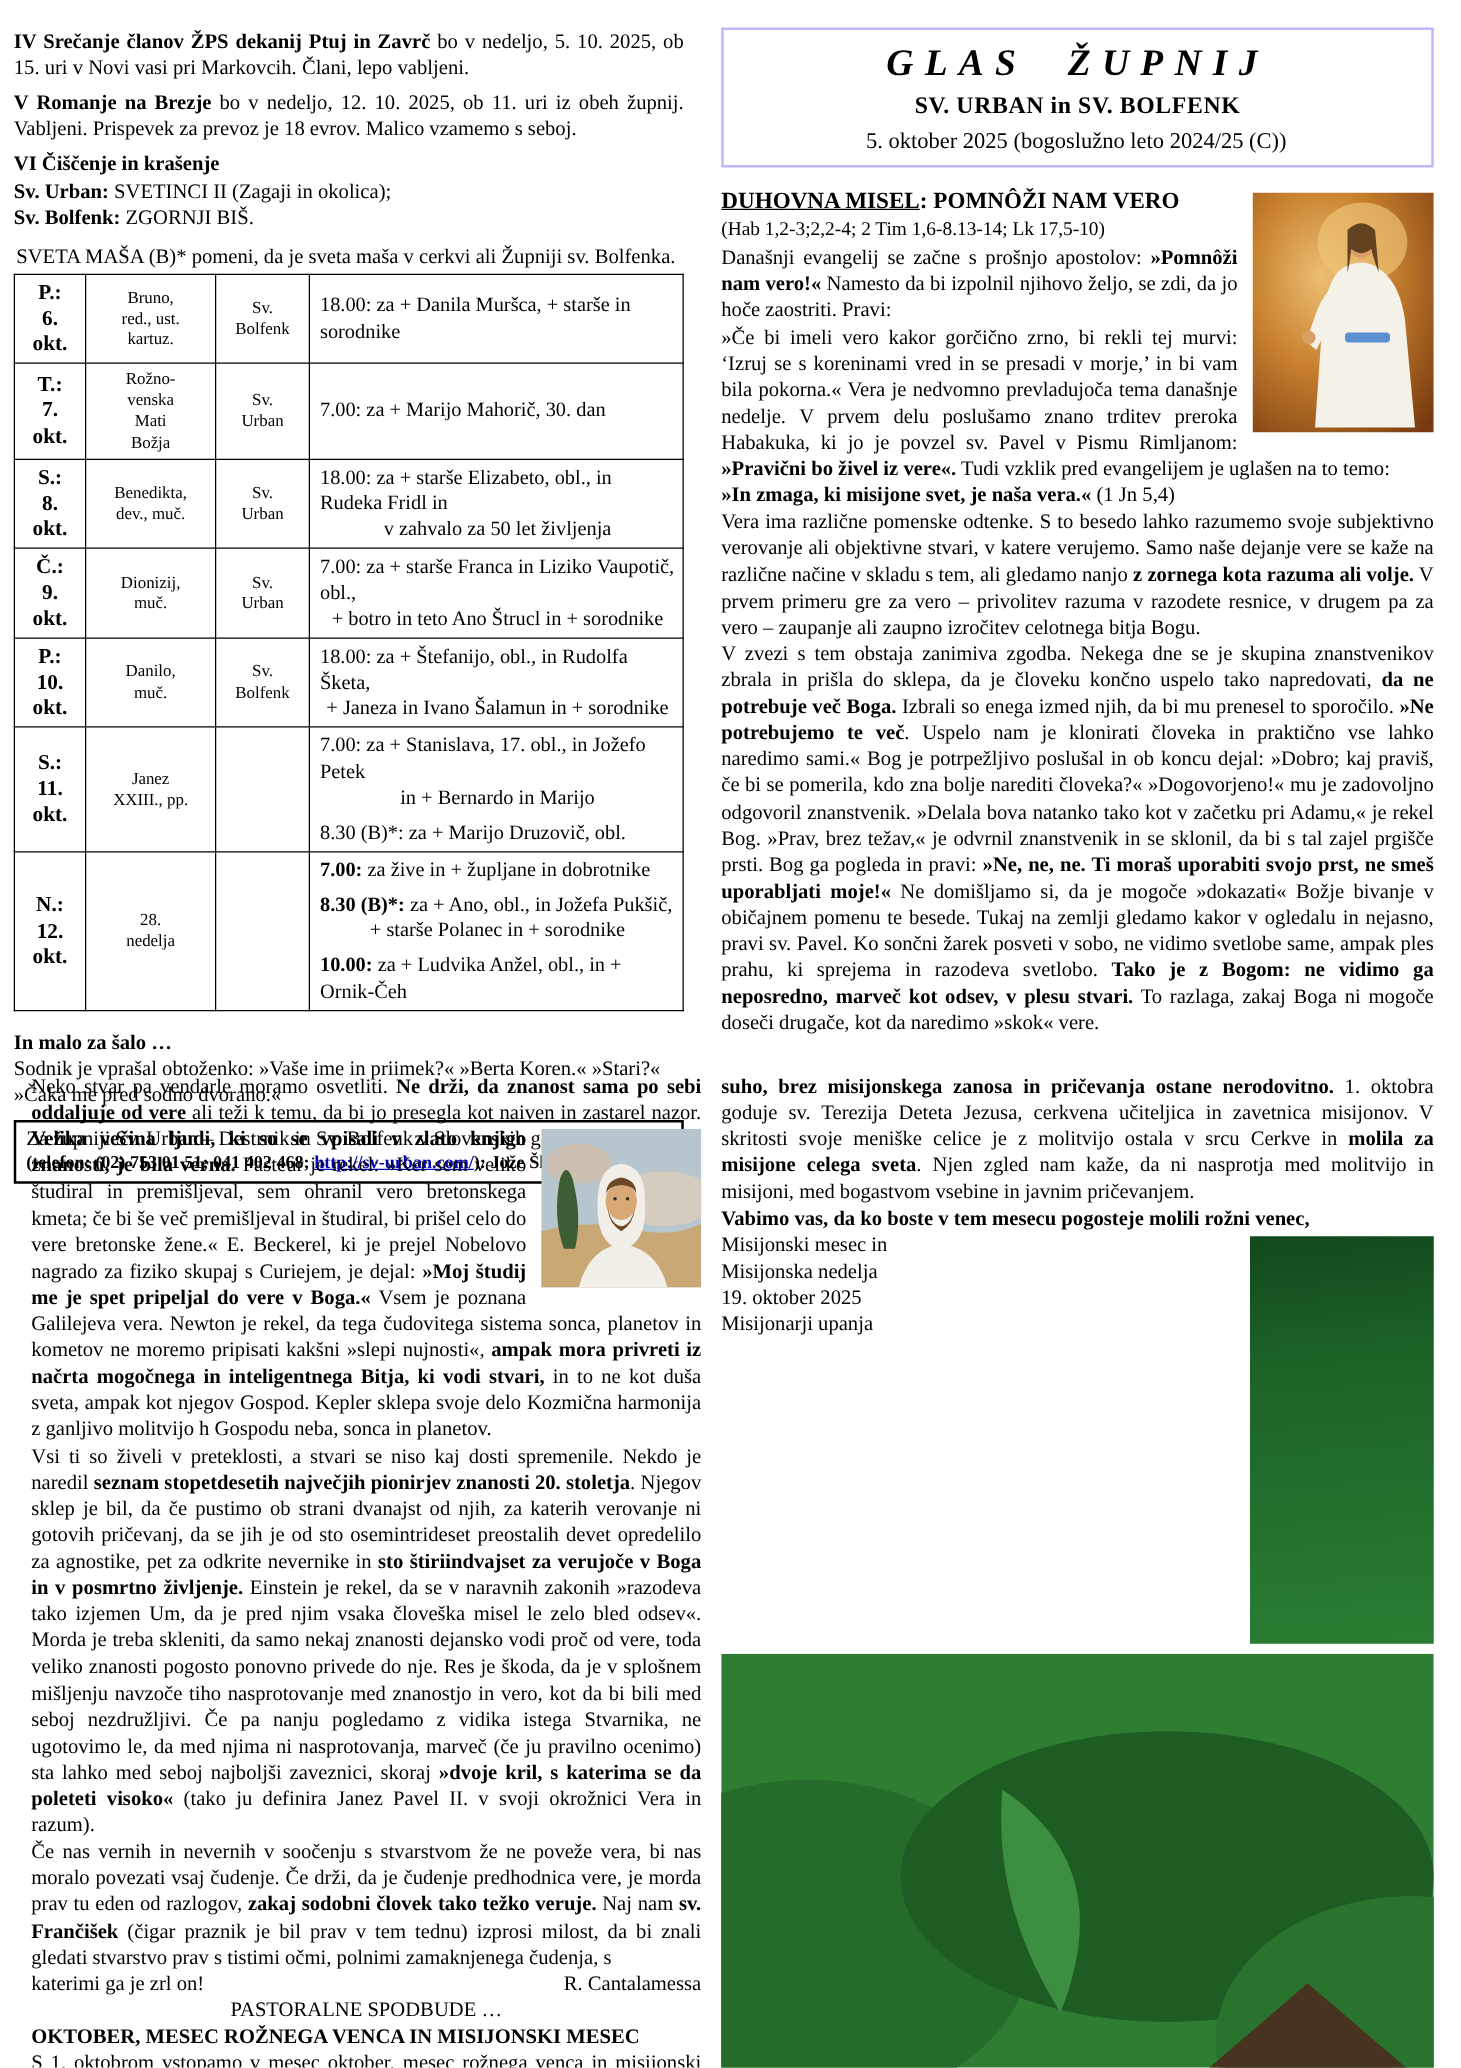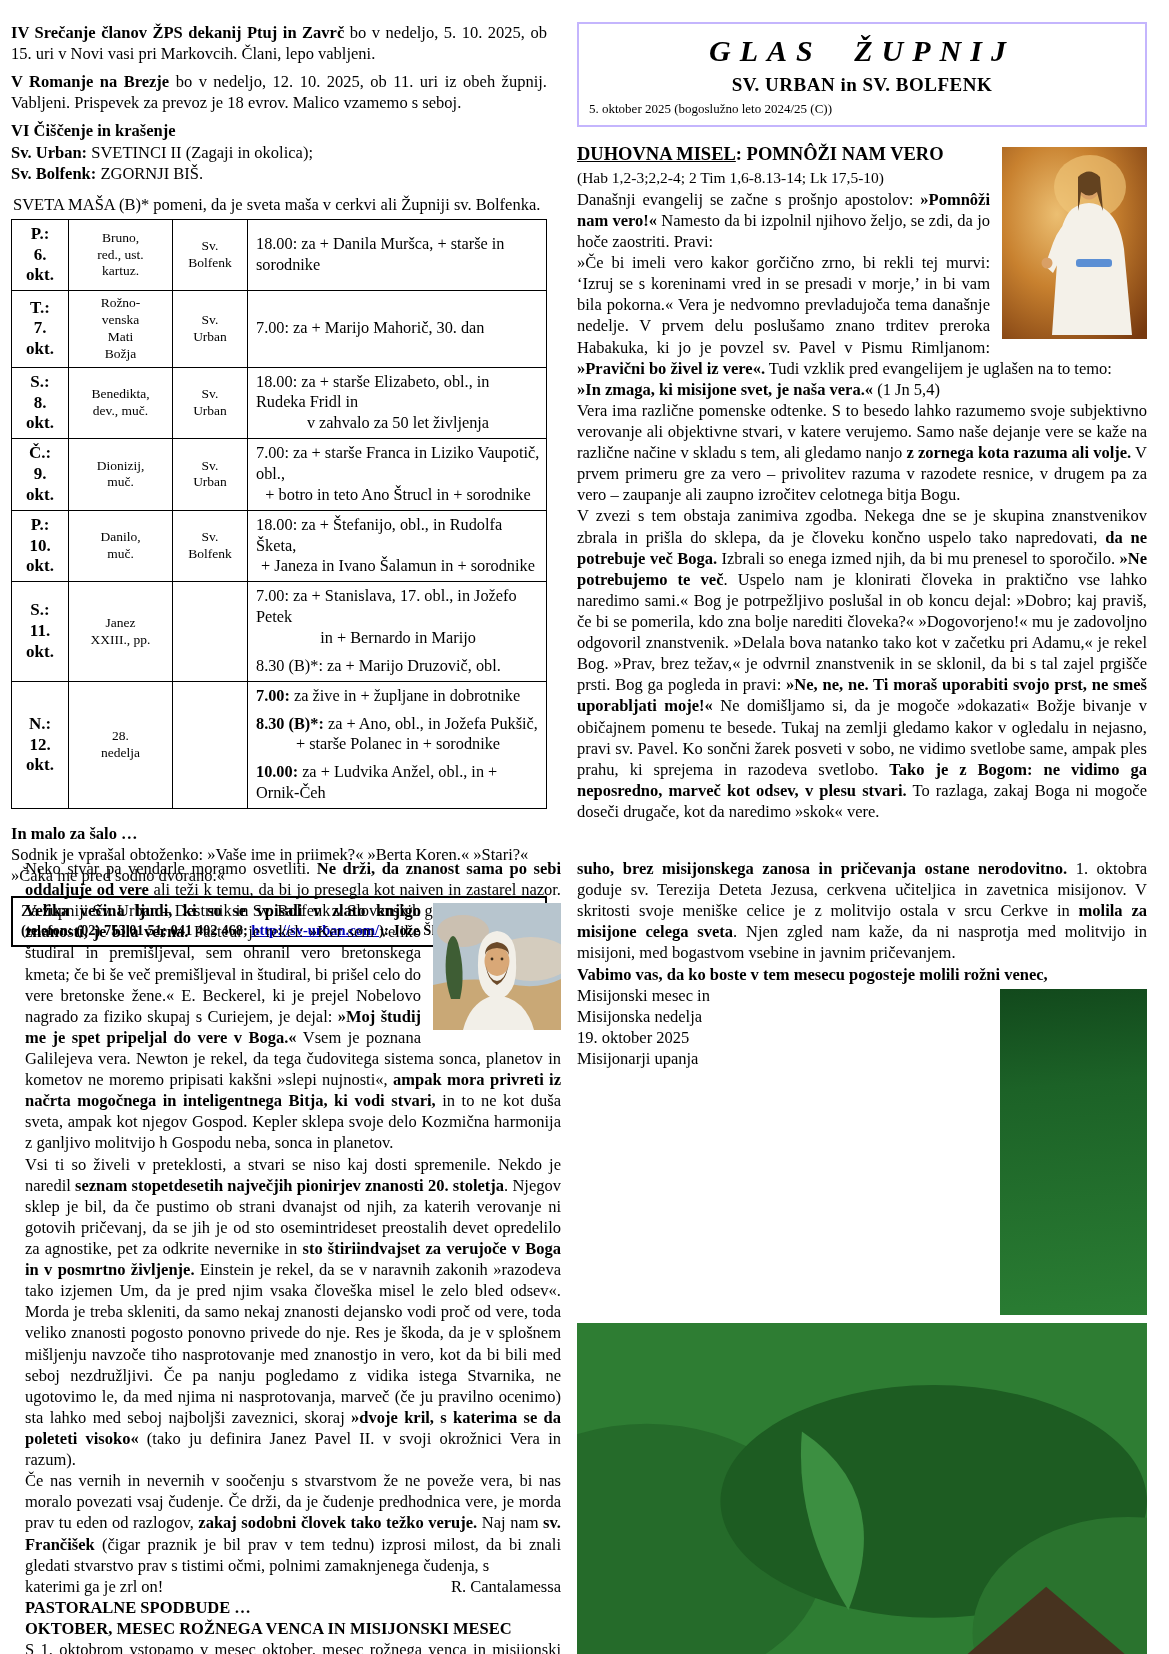--- a/index.html
+++ b/index.html
@@ -19,21 +19,21 @@
   .lnk{color:#0000bb;text-decoration:underline;cursor:pointer}
   .blk{display:block}
   .ctr{text-align:center}
   .gap{margin-top:7px}
   .mb6{margin-bottom:7px}
 
   
   .masthead{border:2px solid #c4b5fd;padding:8px 10px 8px;text-align:center;margin-bottom:16px}
   .masthead .t1{font-size:30px;font-weight:bold;font-style:italic;letter-spacing:9px;word-spacing:16px}
   .masthead .t2{font-size:19px;font-weight:bold;letter-spacing:.5px;margin-top:3px}
-  .masthead .t3{font-size:13px;text-align:left;margin-top:3px;padding-right:2px}
+  .masthead .t3{font-size:18px;text-align:center;margin-top:3px;padding-right:2px}
 
   .dm-head{font-size:18.5px;font-weight:bold;margin-bottom:1px}
   .scripture{font-size:15.5px;margin-bottom:1px}
 
   
   .caption{text-align:left;margin:10px 2px 4px}
   table.mass{border-collapse:collapse;width:100%}
   .mass td{border:1.6px solid #000;vertical-align:middle;padding:4px 4px}
   .mass .day{width:57px;text-align:center;font-weight:bold;font-size:17px;line-height:1.22;white-space:pre-line}
   .mass .saint{width:104px;text-align:center;font-size:13.5px;line-height:1.25;white-space:pre-line}
@@ -45,21 +45,21 @@
   .contact .l2{font-size:14.5px;font-weight:bold}
 
   
   .fimg{float:right;display:block}
   .fimg.jesus1{width:145px;height:192px;margin:4px 0 6px 12px}
   .fimg.jesus2{width:128px;height:127px;margin:3px 0 6px 12px}
   .fimg.poster{width:147px;height:326px;margin:4px 0 8px 10px;position:relative;overflow:hidden;
                background:linear-gradient(175deg,#12491c,#1c6227 30%,#2a7d33)}
   .fimg svg{display:block;width:100%;height:100%}
 
-  .hr-right{text-align:left;font-weight:bold}
+  .hr-right{text-align:center;font-weight:normal}
   .sigline{display:flex;justify-content:space-between}
   .sechead{font-weight:bold}
 </style>
 </head>
 <body>
 
 <div class="col" id="lt">
   <p class="just mb6"><span class="b">IV Srečanje članov ŽPS dekanij Ptuj in Zavrč </span><span>bo v nedeljo, 5. 10. 2025, ob 15. uri v Novi vasi pri Markovcih. Člani, lepo vabljeni.</span></p>
   <p class="just mb6"><span class="b">V Romanje na Brezje </span><span>bo v nedeljo, 12. 10. 2025, ob 11. uri iz obeh župnij. Vabljeni. Prispevek za prevoz je 18 evrov. Malico vzamemo s seboj.</span></p>
   <p>

